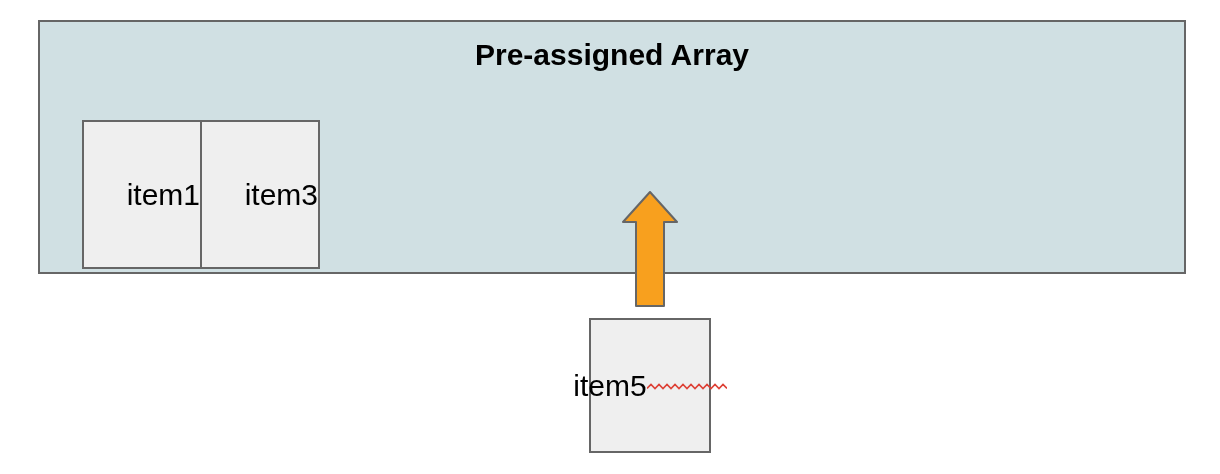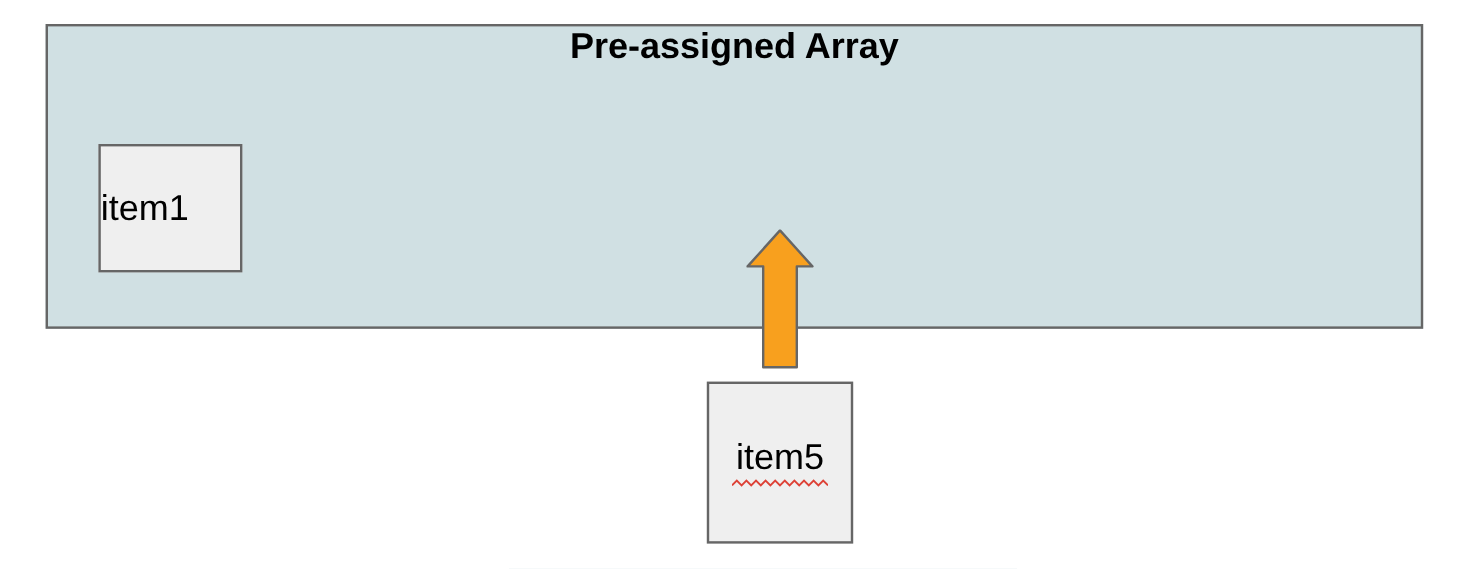--- a/index.html
+++ b/index.html
@@ -34,40 +34,41 @@
   .array-container {
     position: absolute;
     left: 38px;
     top: 20px;
     width: 1148px;
     height: 254px;
     background: var(--container-fill);
     border: 2px solid var(--container-border);
   }
   .array-title {
+    margin-top: 16px;
     text-align: center;
     font-size: 30px;
     font-weight: bold;
     line-height: 1.1;
     color: var(--text);
   }
   .array-cells {
     position: absolute;
     left: 42px;
     top: 98px;
     display: flex;
   }
   .array-cell {
     width: 120px;
-    height: 107px;
+    height: 149px;
     background: var(--cell-fill);
     border: 2px solid var(--cell-border);
     display: flex;
     align-items: center;
-    justify-content: flex-start;
+    justify-content: flex-end;
     font-size: 30px;
     color: var(--text);
   }
   .array-cell + .array-cell {
     margin-left: -2px;
   }
   .up-arrow-svg {
     position: absolute;
     left: 621px;
     top: 191px;
@@ -88,21 +89,21 @@
     width: 122px;
     height: 135px;
     background: var(--cell-fill);
     border: 2px solid var(--cell-border);
     display: flex;
     align-items: center;
     justify-content: center;
   }
   .item5-label-wrap {
     display: flex;
-    flex-direction: column;
+    flex-direction: row;
     align-items: center;
   }
   .item5-label {
     font-size: 30px;
     line-height: 1.1;
     color: var(--text);
   }
   .squiggle-svg {
     display: block;
     margin-top: 1px;
@@ -119,20 +120,23 @@
 <body>
 
 <div class="canvas">
 
   <div class="array-container">
     <div class="array-title">Pre-assigned Array</div>
     <div class="array-cells">
       <div class="array-cell">
         <span>item1</span>
       </div>
+      <div class="array-cell">
+        <span>item3</span>
+      </div>
     </div>
   </div>
 
   <svg class="up-arrow-svg" viewBox="0 0 58 117" xmlns="http://www.w3.org/2000/svg" aria-hidden="true">
     <polygon class="arrow-shape" points="29,1 56,31 43,31 43,115 15,115 15,31 2,31"></polygon>
   </svg>
 
   <div class="item5-box">
     <div class="item5-label-wrap">
       <span class="item5-label">item5</span>

